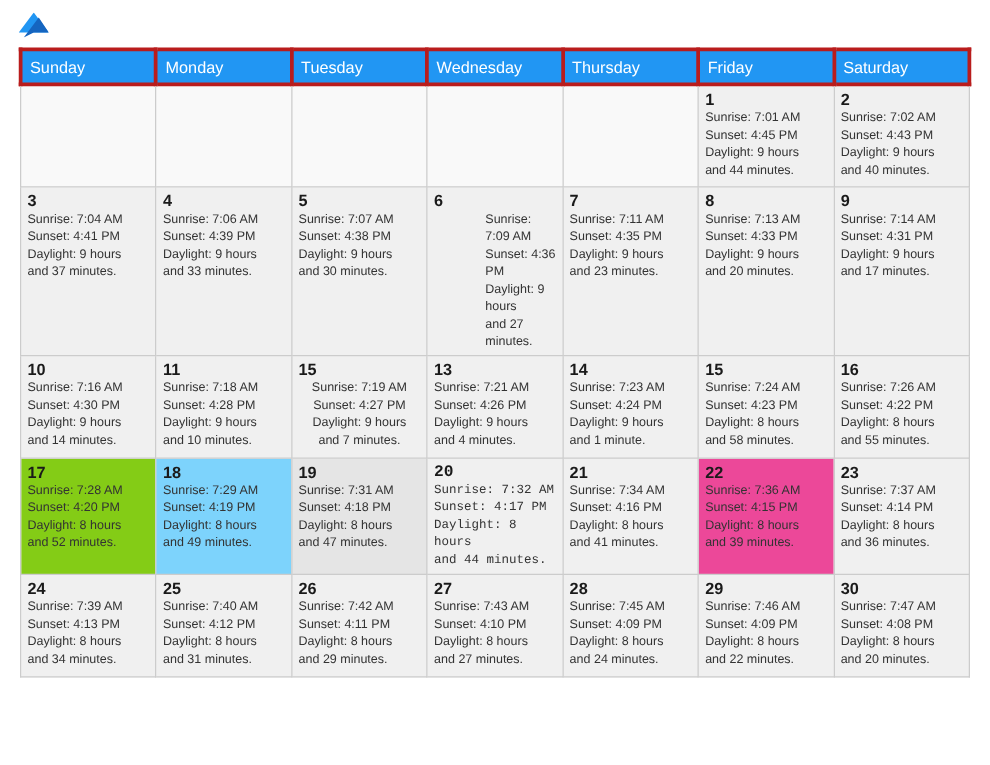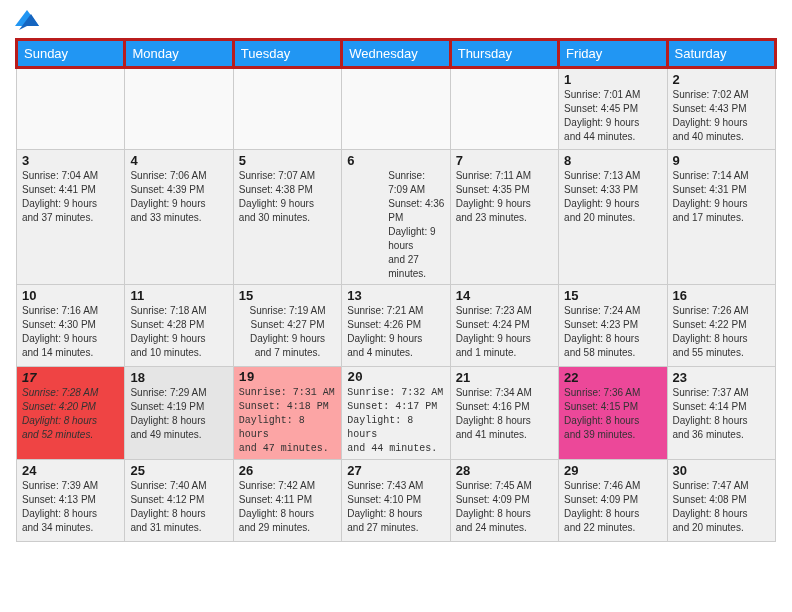--- a/index.html
+++ b/index.html
@@ -175,35 +175,35 @@
           </td>
           <td class="shaded">
             <span class="day-num">16</span>
             <div class="day-info" style="white-space: pre-line;">Sunrise: 7:26 AM
 Sunset: 4:22 PM
 Daylight: 8 hours
 and 55 minutes.</div>
           </td>
         </tr>
         <tr>
-          <td style="background: #ef4444; font-style: italic;">
+          <td style="background: #84cc16;">
             <span class="day-num">17</span>
             <div class="day-info" style="white-space: pre-line;">Sunrise: 7:28 AM
 Sunset: 4:20 PM
 Daylight: 8 hours
 and 52 minutes.</div>
           </td>
-          <td style="background: #e5e5e5;">
+          <td style="background: #7dd3fc;">
             <span class="day-num">18</span>
             <div class="day-info" style="white-space: pre-line;">Sunrise: 7:29 AM
 Sunset: 4:19 PM
 Daylight: 8 hours
 and 49 minutes.</div>
           </td>
-          <td style="background: #fca5a5; font-family: Liberation Mono, monospace;">
+          <td style="background: #e5e5e5;">
             <span class="day-num">19</span>
             <div class="day-info" style="white-space: pre-line;">Sunrise: 7:31 AM
 Sunset: 4:18 PM
 Daylight: 8 hours
 and 47 minutes.</div>
           </td>
           <td style="background: rgb(240, 240, 240); font-family: Liberation Mono, monospace;">
             <span class="day-num">20</span>
             <div class="day-info" style="white-space: pre-line;">Sunrise: 7:32 AM
 Sunset: 4:17 PM

